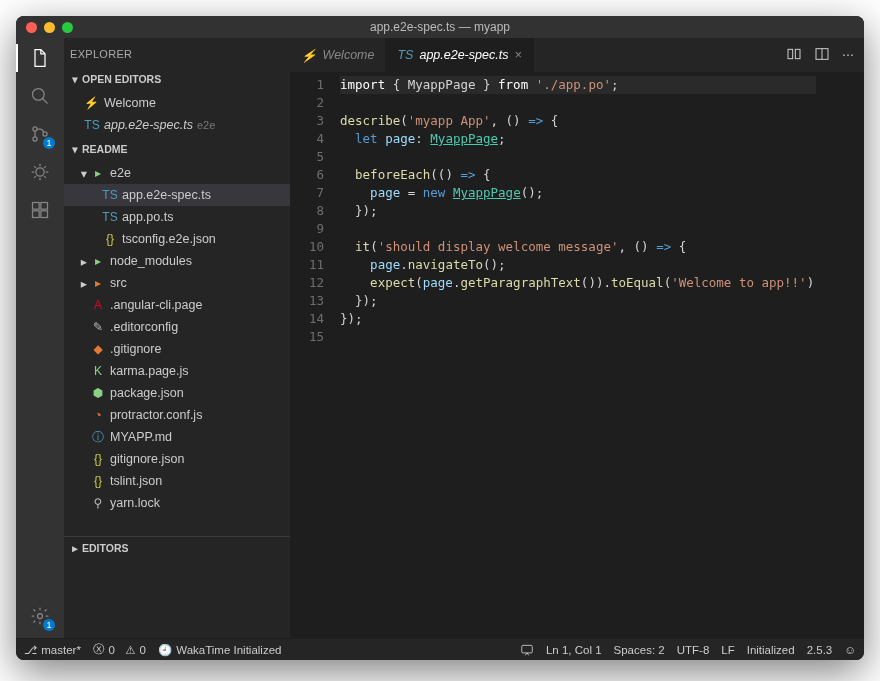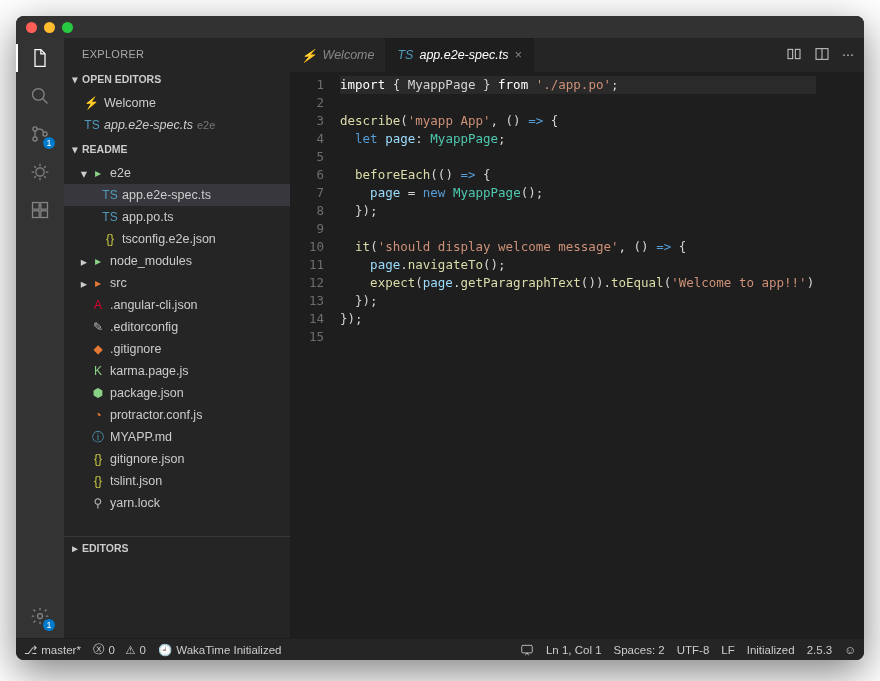--- a/index.html
+++ b/index.html
@@ -11,21 +11,21 @@
 .r{background:#ff5f57}.y{background:#febc2e}.g{background:#28c840}
 .title { position:absolute; left:0; right:0; text-align:center; color:#bbb; font-size:12px; pointer-events:none; }
 .body { flex:1; display:flex; min-height:0; }
 .activity { width:48px; background:#333; display:flex; flex-direction:column; align-items:center; padding-top:8px; gap:14px; flex:none; }
 .activity .ico { width:24px; height:24px; display:flex; align-items:center; justify-content:center; color:#858585; cursor:pointer; position:relative; }
 .activity .ico.active { color:#fff; }
 .activity .ico.active::before { content:''; position:absolute; left:-12px; width:2px; height:28px; background:#fff; }
 .badge { position:absolute; bottom:-3px; right:-3px; background:#007acc; color:#fff; border-radius:50%; width:12px; height:12px; font-size:9px; display:flex; align-items:center; justify-content:center; }
 .activity-bottom { margin-top:auto; margin-bottom:10px; }
 .sidebar { width:226px; background:#252526; display:flex; flex-direction:column; flex:none; overflow:hidden; }
-.sidebar-title { height:30px; font-size:11px; color:#aaa; letter-spacing:.3px; padding:10px 0 0 18px; }
+.sidebar-title { height:30px; font-size:11px; color:#aaa; letter-spacing:.3px; padding:10px 0 0 6px; }
 .sect { display:flex; align-items:center; height:22px; font-size:10.5px; font-weight:700; color:#ccc; padding-left:4px; cursor:pointer; }
 .sect .chev { width:14px; text-align:center; }
 .tree { padding:2px 0; font-size:12.5px; }
 .item { display:flex; align-items:center; height:22px; cursor:pointer; color:#ccc; white-space:nowrap; }
 .item.active { background:#37373d; }
 .item .chev { width:12px; text-align:center; color:#ccc; }
 .item .ic { width:16px; text-align:center; font-size:12px; margin-right:4px; }
 .item .lbl { overflow:hidden; text-overflow:ellipsis; }
 .item .meta { color:#777; margin-left:4px; font-size:11px; }
 .item.italic .lbl { font-style:italic; }
@@ -33,37 +33,38 @@
 .tabs { height:34px; background:#252526; display:flex; align-items:stretch; }
 .tab { display:flex; align-items:center; padding:0 11px; gap:6px; font-size:12.5px; color:#888; cursor:pointer; border-right:1px solid #1e1e1e; font-style:italic; }
 .tab.active { background:#1e1e1e; color:#fff; }
 .tab .close { color:#888; }
 .tabs-right { margin-left:auto; display:flex; align-items:center; gap:12px; padding-right:10px; color:#ccc; }
 .code { flex:1; display:flex; font-family:Menlo,Consolas,monospace; font-size:12.5px; overflow:hidden; }
 .gutter { width:44px; background:#1e1e1e; color:#6e6e6e; text-align:right; padding:4px 10px 0 0; line-height:18px; }
 .lines { flex:1; padding:4px 0 0 6px; line-height:18px; white-space:pre; color:#d4d4d4; overflow:hidden; }
 .line.hl { background:#2a2a2a; }
 .minimap { width:48px; background:#1e1e1e; }
-.k{color:#ffffff}.s{color:#ce9178}.f{color:#dcdcaa}.p{color:#9cdcfe}.b{color:#569cd6}.t{color:#4ec9b0;}.d{color:#d4d4d4}
+.k{color:#ffffff}.s{color:#ce9178}.f{color:#dcdcaa}.p{color:#9cdcfe}.b{color:#569cd6}.t{color:#4ec9b0;text-decoration:underline}.d{color:#d4d4d4}
 .status { height:22px; background:#252526; color:#ccc; display:flex; align-items:center; font-size:11.5px; padding:0 8px; gap:12px; flex:none; border-top:1px solid #1e1e1e;}
 .status-right { margin-left:auto; display:flex; align-items:center; gap:12px; }
 .status span { display:flex; align-items:center; gap:4px; cursor:pointer; }
 svg{width:20px;height:20px;stroke:currentColor;fill:none;stroke-width:1.5}
 .gn{color:#89d185}.rd{color:#e37933}.or{color:#e2a04b}.bl{color:#519aba}.ye{color:#cbcb41}.mk{color:#519aba}.lk{color:#bbb}.ng{color:#dd0031}
 </style>
 </head>
 <body>
 
 <div class="window">
   <div class="titlebar">
     <div class="traffic">
       <div class="dot r"></div>
       <div class="dot y"></div>
       <div class="dot g"></div>
     </div>
+    <div class="title">app.e2e-spec.ts — myapp</div>
   </div>
   <div class="body">
     <div class="activity">
       <div class="ico active">
           <svg viewBox="0 0 24 24">
             <path d="M13 2H6v20h12V7l-5-5z"></path>
             <path d="M13 2v5h5"></path>
           </svg>
         </div>
       <div class="ico">
@@ -151,21 +152,21 @@
             <span class="lbl">node_modules</span>
           </div>
           <div class="item" style="padding-left: 14px;">
             <span class="chev">▸</span>
             <span class="ic rd">▸</span>
             <span class="lbl">src</span>
           </div>
           <div class="item" style="padding-left: 14px;">
             <span class="chev"></span>
             <span class="ic ng">A</span>
-            <span class="lbl">.angular-cli.json</span>
+            <span class="lbl">.angular-cli.page</span>
           </div>
           <div class="item" style="padding-left: 14px;">
             <span class="chev"></span>
             <span class="ic lk">✎</span>
             <span class="lbl">.editorconfig</span>
           </div>
           <div class="item" style="padding-left: 14px;">
             <span class="chev"></span>
             <span class="ic rd">◆</span>
             <span class="lbl">.gitignore</span>

